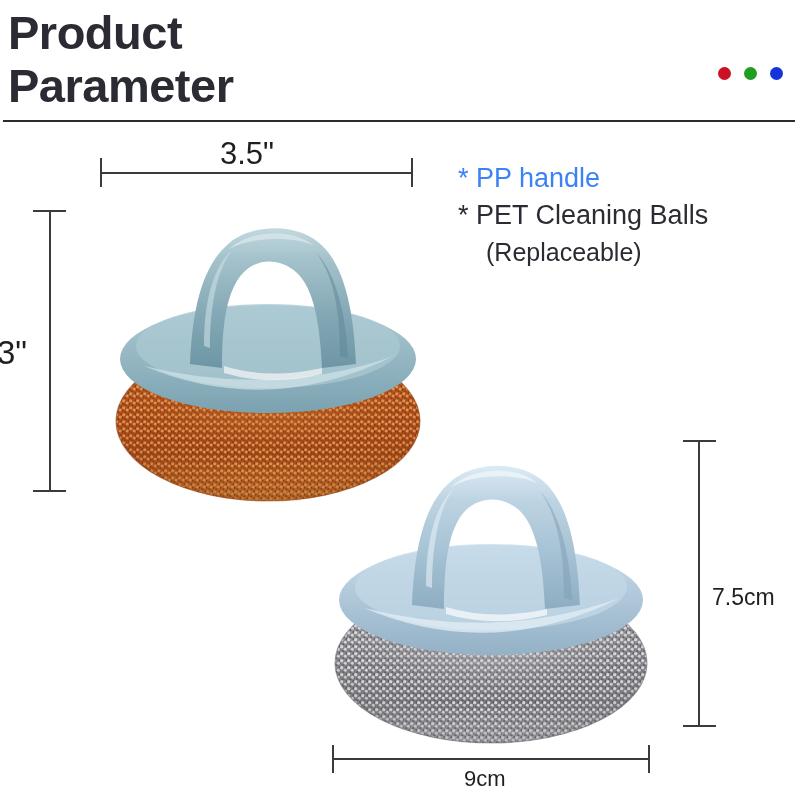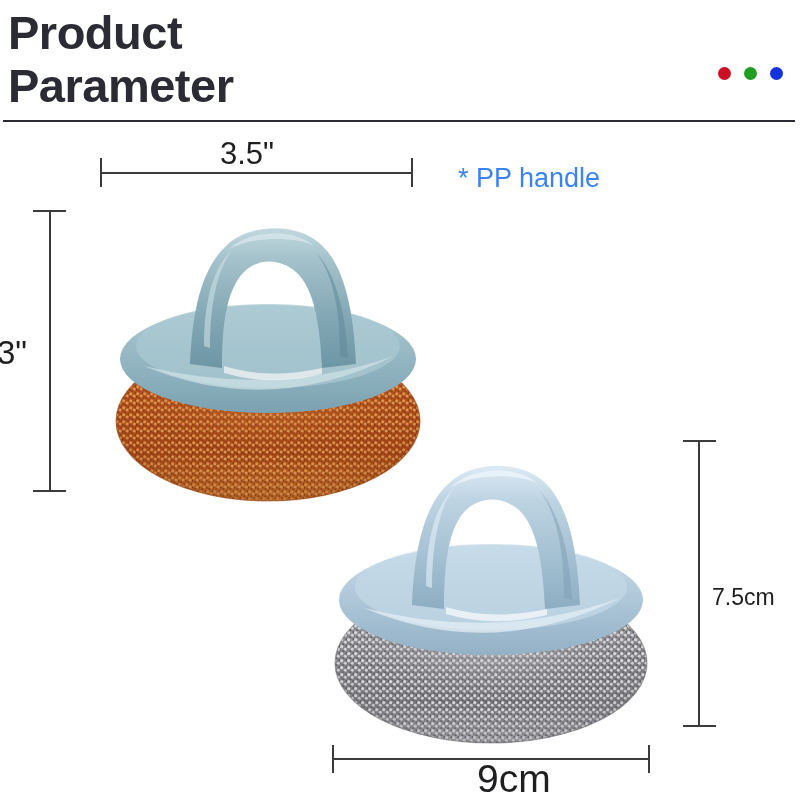--- a/index.html
+++ b/index.html
@@ -101,21 +101,21 @@
   .dim-label {
     position: absolute;
     font-size: 30px;
     line-height: 34px;
     color: #1f1f22;
     white-space: nowrap;
   }
   .dim-label.lbl-35 { left: 220px; top: 137px; font-size: 31px; }
   .dim-label.lbl-3  { left: -3px;  top: 336px; font-size: 33px; }
   .dim-label.lbl-75 { left: 712px; top: 580px; font-size: 23px; }
-  .dim-label.lbl-9  { left: 477px; top: 762px; font-size: 39px; }
+  .dim-label.lbl-9  { left: 464px; top: 762px; font-size: 22px; }
 
   
   .brush {
     position: absolute;
   }
   .brush svg { display: block; }
 </style>
 </head>
 <body>
 
@@ -127,20 +127,22 @@
   <div class="title-rule" style="background: rgb(43, 43, 51);"></div>
 
   <div class="dot-row">
     <span class="dot d0" id="dot0" style="background: rgb(204, 17, 38);"></span>
     <span class="dot d1" id="dot1" style="background: rgb(31, 158, 31);"></span>
     <span class="dot d2" id="dot2" style="background: rgb(21, 51, 221);"></span>
   </div>
 
   <div class="spec-list">
     <div class="spec-line" style="color: #3b82f6;">* PP handle</div>
+    <div class="spec-line" style="color: rgb(43, 43, 51);">* PET Cleaning Balls</div>
+    <div class="spec-line sub" style="color: rgb(43, 43, 51);">(Replaceable)</div>
   </div>
 
   <div class="dim-line-h" style="left: 100px; top: 172px; width: 313px; background: rgb(59, 59, 59);"></div>
   <div class="tick-v" style="left: 100px; top: 158px; height: 29px; background: rgb(59, 59, 59);"></div>
   <div class="tick-v" style="left: 411px; top: 158px; height: 29px; background: rgb(59, 59, 59);"></div>
   <div class="dim-label lbl-35">3.5"</div>
 
   <div class="dim-line-v" style="left: 49px; top: 210px; height: 282px; background: rgb(59, 59, 59);"></div>
   <div class="tick-h" style="left: 33px; top: 210px; width: 33px; background: rgb(59, 59, 59);"></div>
   <div class="tick-h" style="left: 33px; top: 490px; width: 33px; background: rgb(59, 59, 59);"></div>

